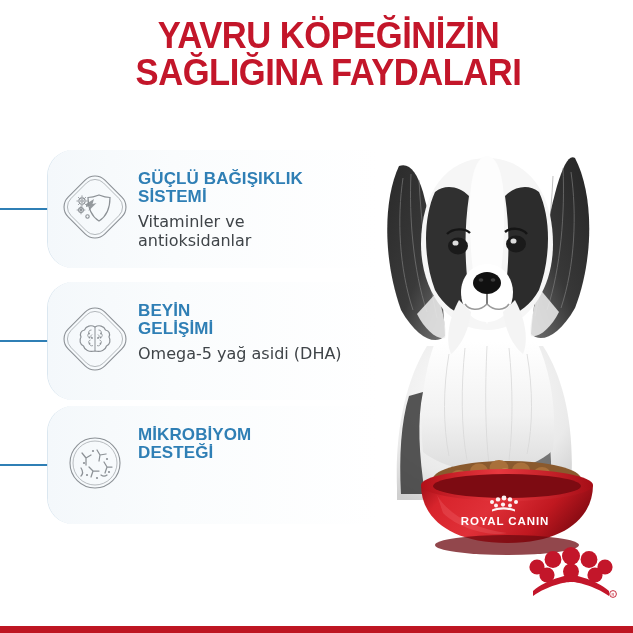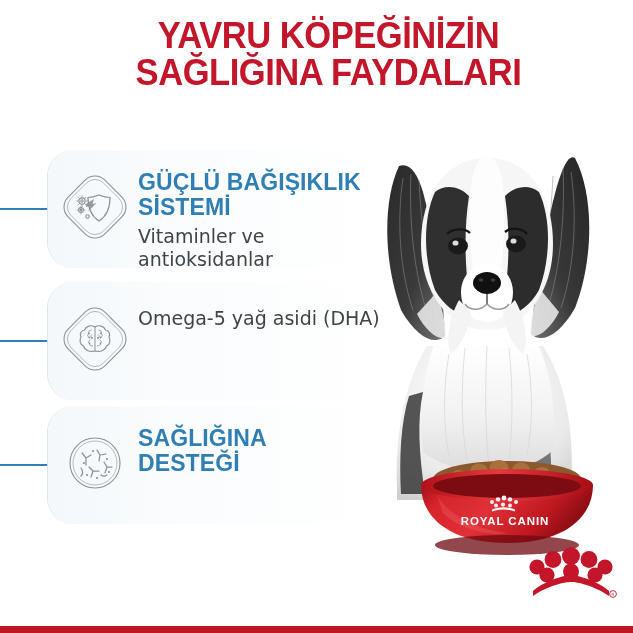--- a/index.html
+++ b/index.html
@@ -80,28 +80,28 @@
   }
   .icon-wrap svg{display:block;}
   .ftext{
     flex:1 1 auto;
     padding-top:20px;
     padding-left:8px;
   }
   .fhead{
     color:#2F7FB5;
     font-weight:bold;
-    font-size:23px;
+    font-size:17px;
     line-height:1.08;
     letter-spacing:0.1px;
     white-space:pre-line;
   }
   .fsub{
     color:#3F4448;
-    font-size:19px;
+    font-size:16px;
     line-height:1.22;
     margin-top:5px;
     white-space:pre-line;
     font-family:"DejaVu Sans", sans-serif;
   }
   .feature.f1{height:126px;}
   .feature.f2{height:118px;}
   .feature.f3{height:126px;}
 
   
@@ -211,20 +211,22 @@
                   <circle cx="29" cy="31" r="0.9"></circle>
                 <circle cx="38" cy="26.5" r="0.9"></circle>
                   <circle cx="37.5" cy="30.5" r="0.9"></circle>
                 <circle cx="37.5" cy="36.5" r="0.9"></circle>
                   <circle cx="35" cy="31" r="0.9"></circle>
               </g>
             </g>
           </svg>
         </div>
         <div class="ftext">
+          <div class="fhead">BEYİN
+GELİŞİMİ</div>
           <div class="fsub">Omega-5 yağ asidi (DHA)</div>
         </div>
       </div>
     </div>
 
     <div class="feature f3">
       <div class="connector"></div>
       <div class="card"></div>
       <div class="feature-inner">
         <div class="icon-wrap">
@@ -245,21 +247,21 @@
                 <circle cx="44" cy="28" r="1.1"></circle>
                 <circle cx="21" cy="32" r="1.1"></circle>
                 <circle cx="34" cy="47" r="1.1"></circle>
                 <circle cx="46" cy="41" r="1.1"></circle>
                 <circle cx="24" cy="44" r="1.1"></circle>
               </g>
             </g>
           </svg>
         </div>
         <div class="ftext">
-          <div class="fhead">SAĞLIĞINA
+          <div class="fhead">MİKROBİYOM
 DESTEĞİ</div>
         </div>
       </div>
     </div>
 
   </div>
 
   <div class="dog-stage">
     <svg width="300" height="430" viewBox="0 0 300 430">
       <defs>

